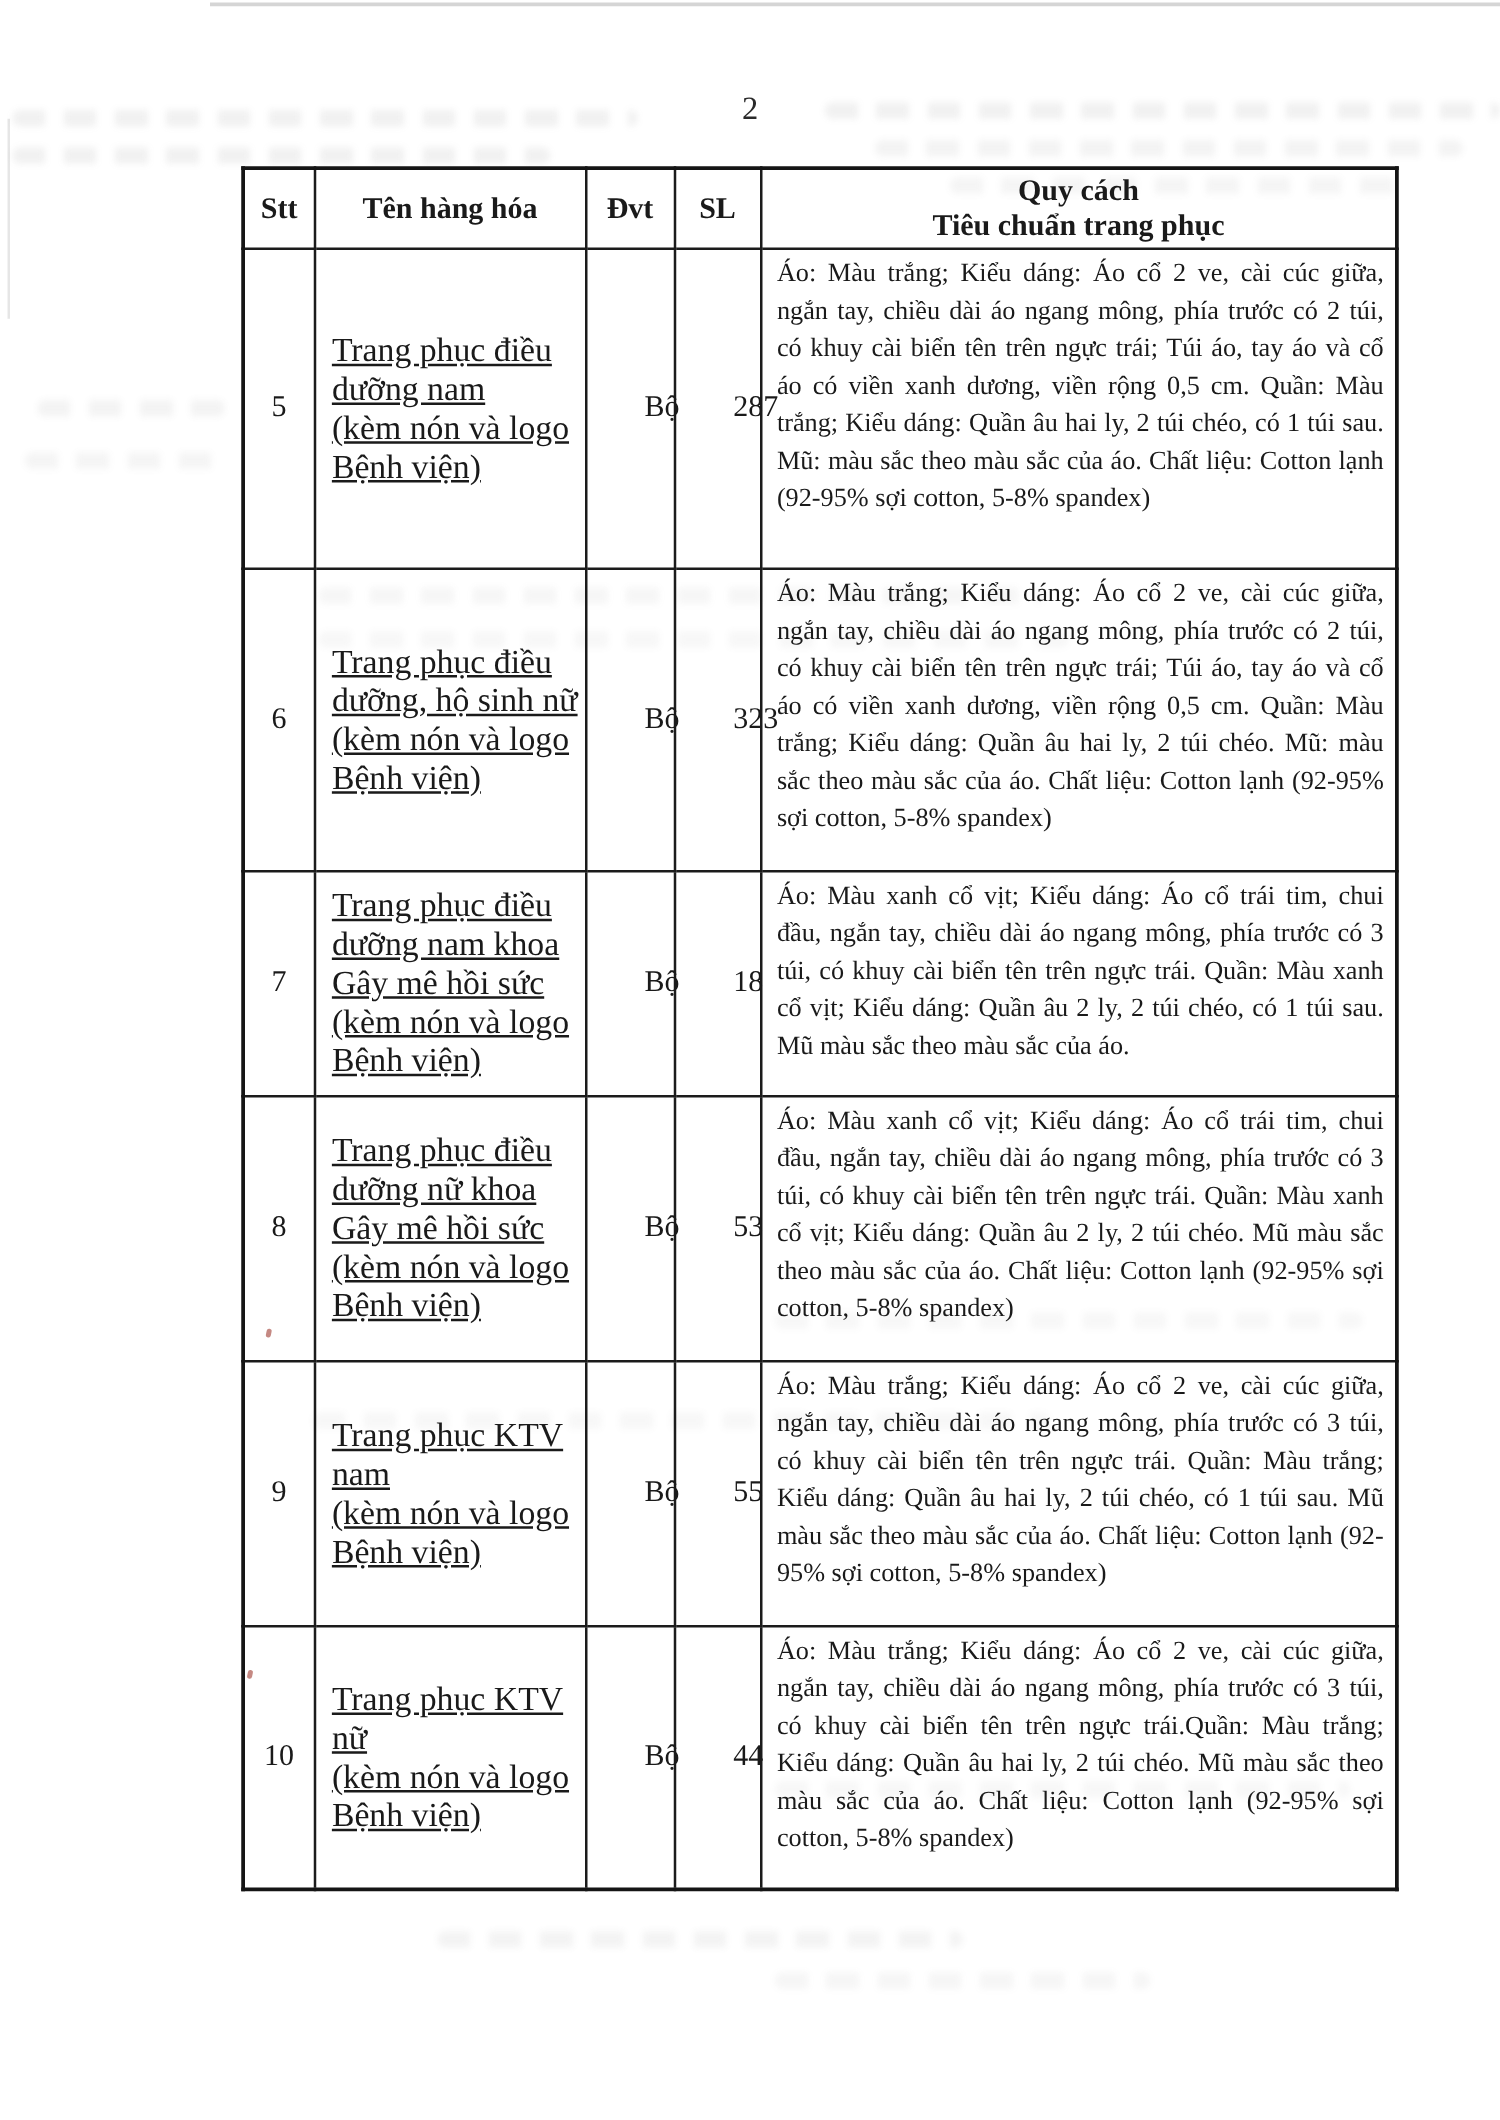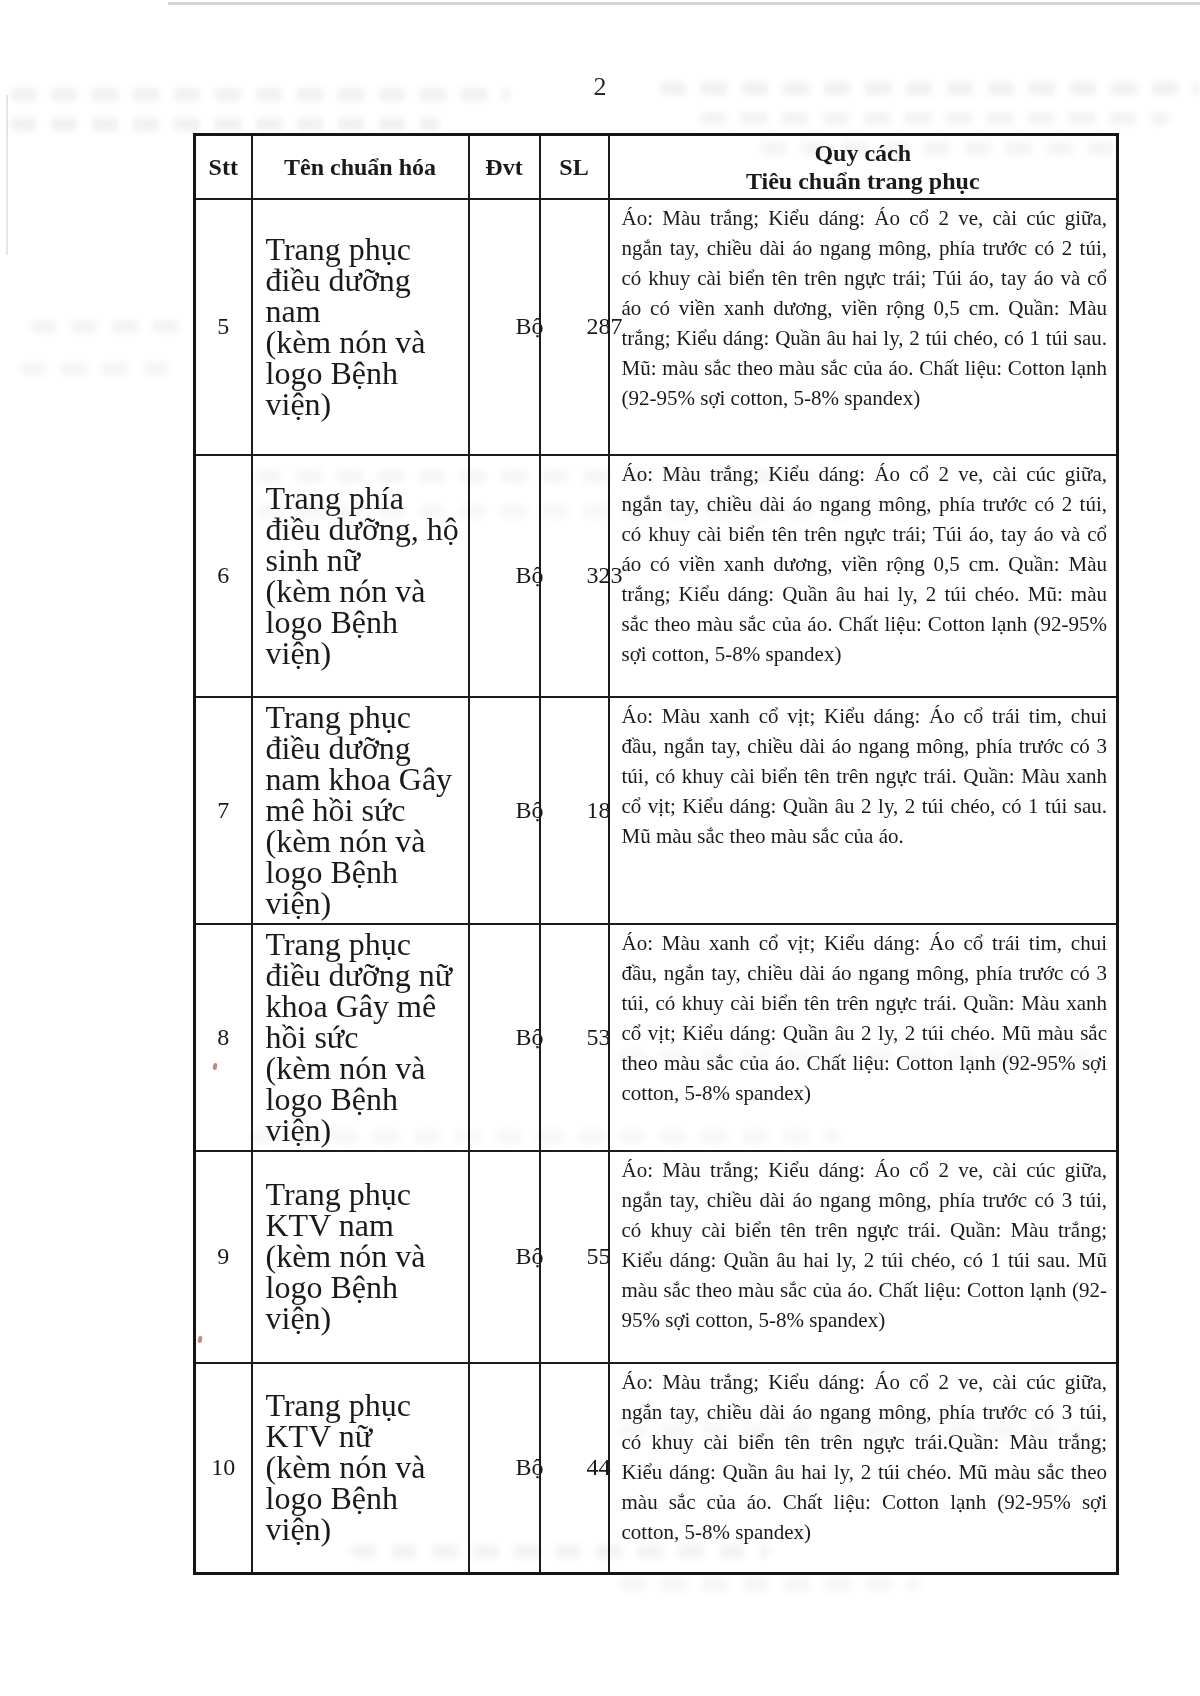--- a/index.html
+++ b/index.html
@@ -22,21 +22,21 @@
     background:transparent;
   }
   .doc-table th,.doc-table td{
     border:2px solid #1b1b1b;
     padding:0;
   }
   .doc-table{border:3px solid #151515;}
   thead tr{height:64px;}
   th{font-weight:bold;font-size:24px;text-align:center;line-height:28px;vertical-align:middle;}
   td.stt{text-align:center;font-size:24px;vertical-align:middle;}
-  td.name{font-size:32px;vertical-align:middle;padding:4px 4px 4px 13px;line-height:31px;}
+  td.name{font-size:27px;vertical-align:middle;padding:4px 4px 4px 13px;line-height:31px;text-decoration:underline;}
   td.unit,td.qty{text-align:center;font-size:24px;vertical-align:middle;padding-left:46px;}
   td.spec{
     font-size:21px;line-height:30px;
     text-align:justify;vertical-align:top;
     padding:3px 9px 3px 12px;
   }
   tr.r0{height:256px;}
   tr.r1{height:242px;}
   tr.r2{height:180px;}
   tr.r3{height:212px;}
@@ -80,21 +80,21 @@
   <colgroup>
     <col style="width:57px">
       <col style="width:217px">
       <col style="width:71px">
       <col style="width:69px">
       <col style="width:509px">
   </colgroup>
   <thead>
     <tr>
       <th>Stt</th>
-      <th>Tên chuẩn hóa</th>
+      <th>Tên hàng hóa</th>
       <th>Đvt</th>
       <th>SL</th>
       <th>
         <div>Quy cách</div>
         <div>Tiêu chuẩn trang phục</div>
       </th>
     </tr>
   </thead>
   <tbody>
     <tr class="r0">
@@ -103,21 +103,21 @@
         <div>Trang phục điều dưỡng nam</div>
         <div>(kèm nón và logo Bệnh viện)</div>
       </td>
       <td class="unit">Bộ</td>
       <td class="qty">287</td>
       <td class="spec">Áo: Màu trắng; Kiểu dáng: Áo cổ 2 ve, cài cúc giữa, ngắn tay, chiều dài áo ngang mông, phía trước có 2 túi, có khuy cài biển tên trên ngực trái; Túi áo, tay áo và cổ áo có viền xanh dương, viền rộng 0,5 cm. Quần: Màu trắng; Kiểu dáng: Quần âu hai ly, 2 túi chéo, có 1 túi sau. Mũ: màu sắc theo màu sắc của áo. Chất liệu: Cotton lạnh (92-95% sợi cotton, 5-8% spandex)</td>
     </tr>
     <tr class="r1">
       <td class="stt">6</td>
       <td class="name">
-        <div>Trang phía điều dưỡng, hộ sinh nữ</div>
+        <div>Trang phục điều dưỡng, hộ sinh nữ</div>
         <div>(kèm nón và logo Bệnh viện)</div>
       </td>
       <td class="unit">Bộ</td>
       <td class="qty">323</td>
       <td class="spec">Áo: Màu trắng; Kiểu dáng: Áo cổ 2 ve, cài cúc giữa, ngắn tay, chiều dài áo ngang mông, phía trước có 2 túi, có khuy cài biển tên trên ngực trái; Túi áo, tay áo và cổ áo có viền xanh dương, viền rộng 0,5 cm. Quần: Màu trắng; Kiểu dáng: Quần âu hai ly, 2 túi chéo. Mũ: màu sắc theo màu sắc của áo. Chất liệu: Cotton lạnh (92-95% sợi cotton, 5-8% spandex)</td>
     </tr>
     <tr class="r2">
       <td class="stt">7</td>
       <td class="name">
         <div>Trang phục điều dưỡng nam khoa Gây mê hồi sức</div>

